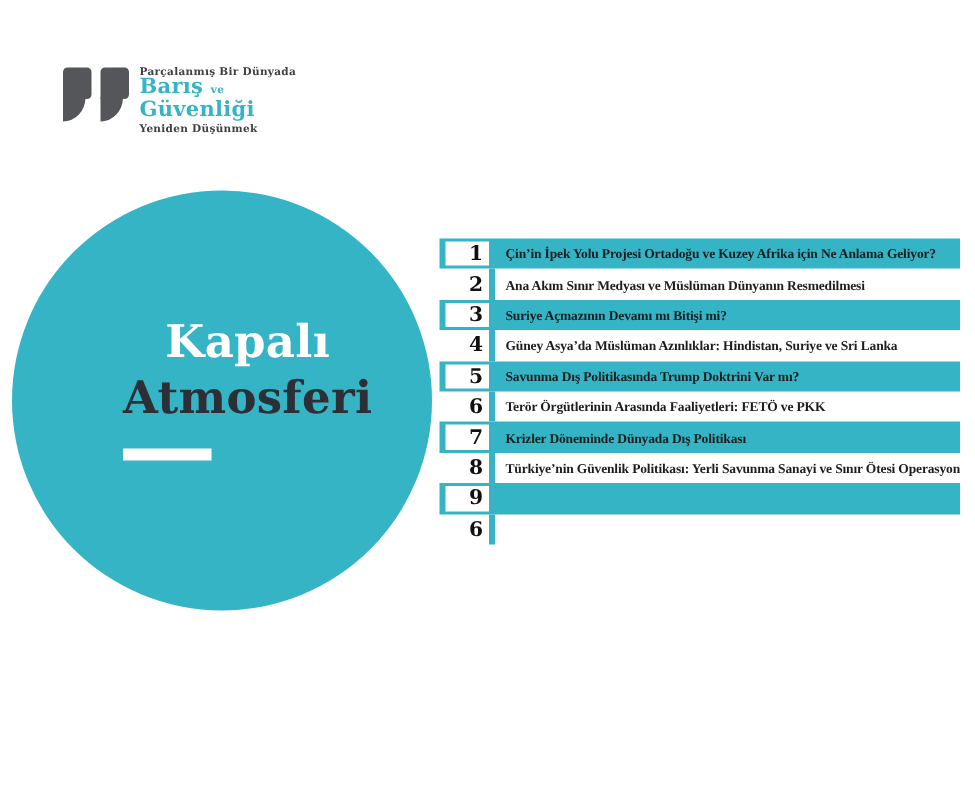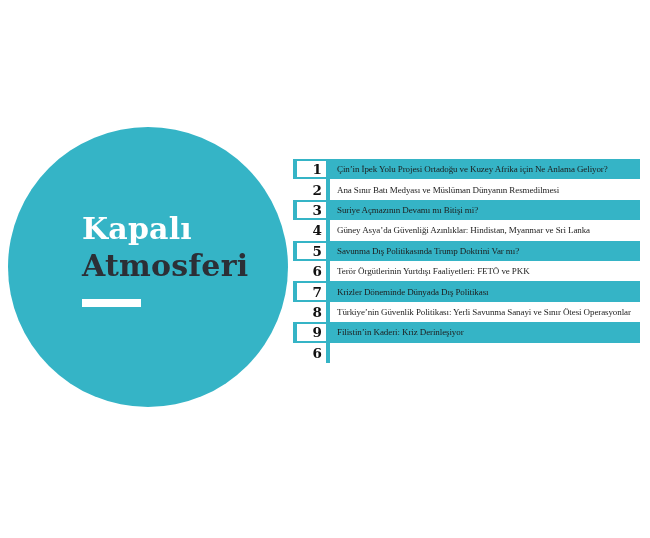--- a/index.html
+++ b/index.html
@@ -44,100 +44,111 @@
   
   .circle{
     position:absolute;left:8px;top:127px;width:280px;height:280px;
     border-radius:50%;background:var(--teal);
   }
   .badge-title{position:absolute;left:74px;top:83px;}
   .badge-title .t1,.badge-title .t2{
     font-family:"DejaVu Serif", serif;font-weight:bold;font-size:30px;line-height:37px;
     letter-spacing:0.2px;
   }
-  .badge-title .t1{color:#ffffff;}
+  .badge-title .t1{color:#ffffff;text-align:center;}
   .badge-title .t2{color:var(--title-dark);}
   .underline{width:59px;height:8px;background:#ffffff;margin-top:15px;}
 
   
   .sessions{position:absolute;left:293px;top:159px;width:347px;}
   .row{display:flex;align-items:stretch;height:20.4px;}
   .row.teal{background:var(--teal);}
   .row .num{
     width:29px;margin:2px 0 2px 4px;background:#ffffff;
     font-family:"DejaVu Serif", serif;font-weight:bold;font-size:13.5px;color:#101010;
     display:flex;align-items:center;justify-content:flex-end;padding-right:4px;
   }
   .row .sep{width:4px;}
   .row.white .sep{background:var(--teal);}
   .row .txt{
     flex:1;display:flex;align-items:center;padding-left:7px;padding-right:2px;
-    font-family:"Liberation Serif", serif;font-weight:normal;font-size:9px;
+    font-family:"Liberation Serif", serif;font-weight:bold;font-size:9px;
     color:var(--text-dark);letter-spacing:-0.1px;white-space:nowrap;overflow:hidden;
   }
 </style>
 </head>
 <body>
 
 <div class="page">
 
+  <header class="brand">
+    <div class="quote-icon">
+      <span class="qmark"></span>
+      <span class="qmark"></span>
+    </div>
+    <div class="brand-text">
+      <div class="tagline-top">Parçalanmış Bir Dünyada</div>
+      <div class="brand-line"><span>Barış</span> <span class="ve">ve</span></div>
+      <div class="brand-line">Güvenliği</div>
+      <div class="tagline-bottom">Yeniden Düşünmek</div>
+    </div>
+  </header>
 
   <div class="circle">
     <div class="badge-title">
       <div class="t1">Kapalı</div>
       <div class="t2">Atmosferi</div>
       <div class="underline"></div>
     </div>
   </div>
 
   <div class="sessions">
       <div class="row teal">
     <div class="num">1</div>
     <div class="sep"></div>
     <div class="txt">Çin’in İpek Yolu Projesi Ortadoğu ve Kuzey Afrika için Ne Anlama Geliyor?</div>
   </div>
       <div class="row white">
     <div class="num">2</div>
     <div class="sep"></div>
-    <div class="txt">Ana Sınır Batı Medyası ve Müslüman Dünyanın Resmedilmesi</div>
+    <div class="txt">Ana Akım Sınır Medyası ve Müslüman Dünyanın Resmedilmesi</div>
   </div>
       <div class="row teal">
     <div class="num">3</div>
     <div class="sep"></div>
     <div class="txt">Suriye Açmazının Devamı mı Bitişi mi?</div>
   </div>
       <div class="row white">
     <div class="num">4</div>
     <div class="sep"></div>
-    <div class="txt">Güney Asya’da Güvenliği Azınlıklar: Hindistan, Myanmar ve Sri Lanka</div>
+    <div class="txt">Güney Asya’da Müslüman Azınlıklar: Hindistan, Suriye ve Sri Lanka</div>
   </div>
       <div class="row teal">
     <div class="num">5</div>
     <div class="sep"></div>
     <div class="txt">Savunma Dış Politikasında Trump Doktrini Var mı?</div>
   </div>
       <div class="row white">
     <div class="num">6</div>
     <div class="sep"></div>
-    <div class="txt">Terör Örgütlerinin Yurtdışı Faaliyetleri: FETÖ ve PKK</div>
+    <div class="txt">Terör Örgütlerinin Arasında Faaliyetleri: FETÖ ve PKK</div>
   </div>
       <div class="row teal">
     <div class="num">7</div>
     <div class="sep"></div>
     <div class="txt">Krizler Döneminde Dünyada Dış Politikası</div>
   </div>
       <div class="row white">
     <div class="num">8</div>
     <div class="sep"></div>
     <div class="txt">Türkiye’nin Güvenlik Politikası: Yerli Savunma Sanayi ve Sınır Ötesi Operasyonlar</div>
   </div>
       <div class="row teal">
     <div class="num">9</div>
     <div class="sep"></div>
-    <div class="txt">Filistin’in Kaderi: Kriz Derinleşiyor</div>
   </div>
       <div class="row white">
     <div class="num">6</div>
     <div class="sep"></div>
   </div>
     </div>
 
 </div>
 
 </body></html>

